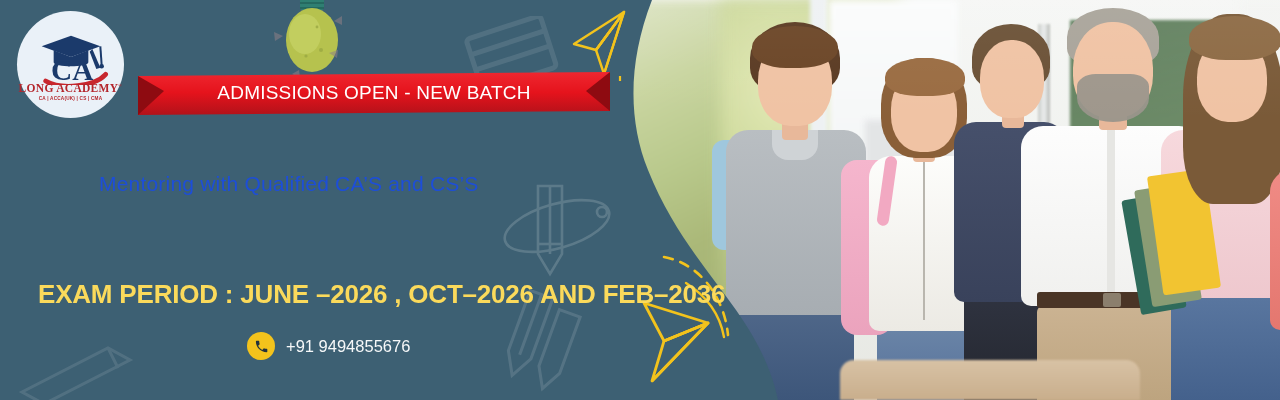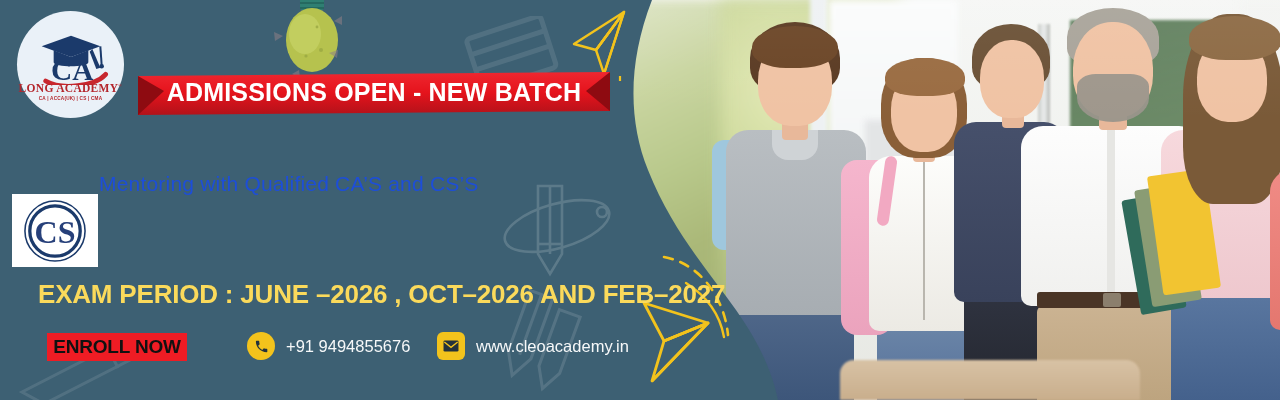--- a/index.html
+++ b/index.html
@@ -122,21 +122,21 @@
   .logo-mark { width:80px; height:52px; margin-top:4px; }
   .logo-name { font-size:11.5px; font-weight:700; color:#b4262c; letter-spacing:.3px;
     font-family:"Liberation Serif", serif; margin-top:-3px; white-space:nowrap; }
   .logo-name sup { font-size:5px; vertical-align:super; }
   .logo-sub { font-size:4.7px; font-weight:700; color:#b4262c; letter-spacing:.2px; margin-top:2px;
     white-space:nowrap; }
 
   .ribbon { position:absolute; left:138px; top:72px; width:472px; height:43px; }
   .ribbon-text {
     position:absolute; inset:0; display:flex; align-items:center; justify-content:center;
-    color:#ffffff; font-size:25px; font-weight:700; letter-spacing:.2px;
+    color:#ffffff; font-size:19px; font-weight:400; letter-spacing:.2px;
     font-family:"Liberation Sans", sans-serif; padding-bottom:2px;
   }
 
   .headline {
     position:absolute; left:8px; top:127px; width:710px;
     color:#f5c518; font-size:40px; font-weight:700; letter-spacing:-.3px;
     white-space:nowrap; font-family:"Liberation Sans", sans-serif;
   }
   .subhead {
     position:absolute; left:99px; top:172px;
@@ -359,45 +359,28 @@
         </defs>
         <polygon points="0,4 472,0 472,39 0,43" fill="url(#rg)"></polygon>
         <polygon points="0,4 26,19 0,43" fill="#8e0b11"></polygon>
         <polygon points="472,0 448,19 472,39" fill="#8e0b11"></polygon>
       </svg>
       <div class="ribbon-text">ADMISSIONS OPEN - NEW BATCH</div>
     </div>
 
     <div class="subhead">Mentoring with Qualified CA’S  and  CS’S</div>
 
-    <div class="cs-box">
-      <svg viewBox="0 0 66 66" style="width:64px;height:64px;">
-        <circle cx="33" cy="33" r="31" fill="none" stroke="#1b3a6b" stroke-width="1.6"></circle>
-        <circle cx="33" cy="33" r="26" fill="none" stroke="#1b3a6b" stroke-width="3.4"></circle>
-        <text x="33" y="45" text-anchor="middle" font-family="'Liberation Serif', serif" font-size="33" font-weight="700" fill="#27407a">CS</text>
-      </svg>
-    </div>
-
-    <div class="exam">EXAM PERIOD : JUNE –2026 , OCT–2026 AND FEB–2027</div>
-
-    <div class="enroll">ENROLL NOW</div>
+
+    <div class="exam">EXAM PERIOD : JUNE –2026 , OCT–2026 AND FEB–2036</div>
+
 
     <div class="contact" id="contact-phone" style="left:247px;">
       <span class="c-ico round">
         <svg viewBox="0 0 24 24" width="15" height="15">
           <path fill="#23323c" d="M6.6 10.8c1.4 2.8 3.8 5.2 6.6 6.6l2.2-2.2c.3-.3.7-.4 1.1-.2 1.2.4 2.5.6 3.8.6.6 0 1 .4 1 1V20c0 .6-.4 1-1 1C10.8 21 3 13.2 3 3.9c0-.6.4-1 1-1h3.4c.6 0 1 .4 1 1 0 1.3.2 2.6.6 3.8.1.4 0 .8-.2 1.1l-2.2 2z"></path>
         </svg>
       </span>
       <span class="c-txt">+91 9494855676</span>
     </div>
 
-    <div class="contact" id="contact-web" style="left:437px;">
-      <span class="c-ico sq">
-        <svg viewBox="0 0 24 18" width="16" height="12">
-          <rect x="0.8" y="0.8" width="22.4" height="16.4" rx="2" fill="#23323c"></rect>
-          <path d="M2 3 L12 11 L22 3" fill="none" stroke="#f3c31c" stroke-width="2"></path>
-        </svg>
-      </span>
-      <span class="c-txt">www.cleoacademy.in</span>
-    </div>
 
   </div>
 </div>
 
 </body></html>

